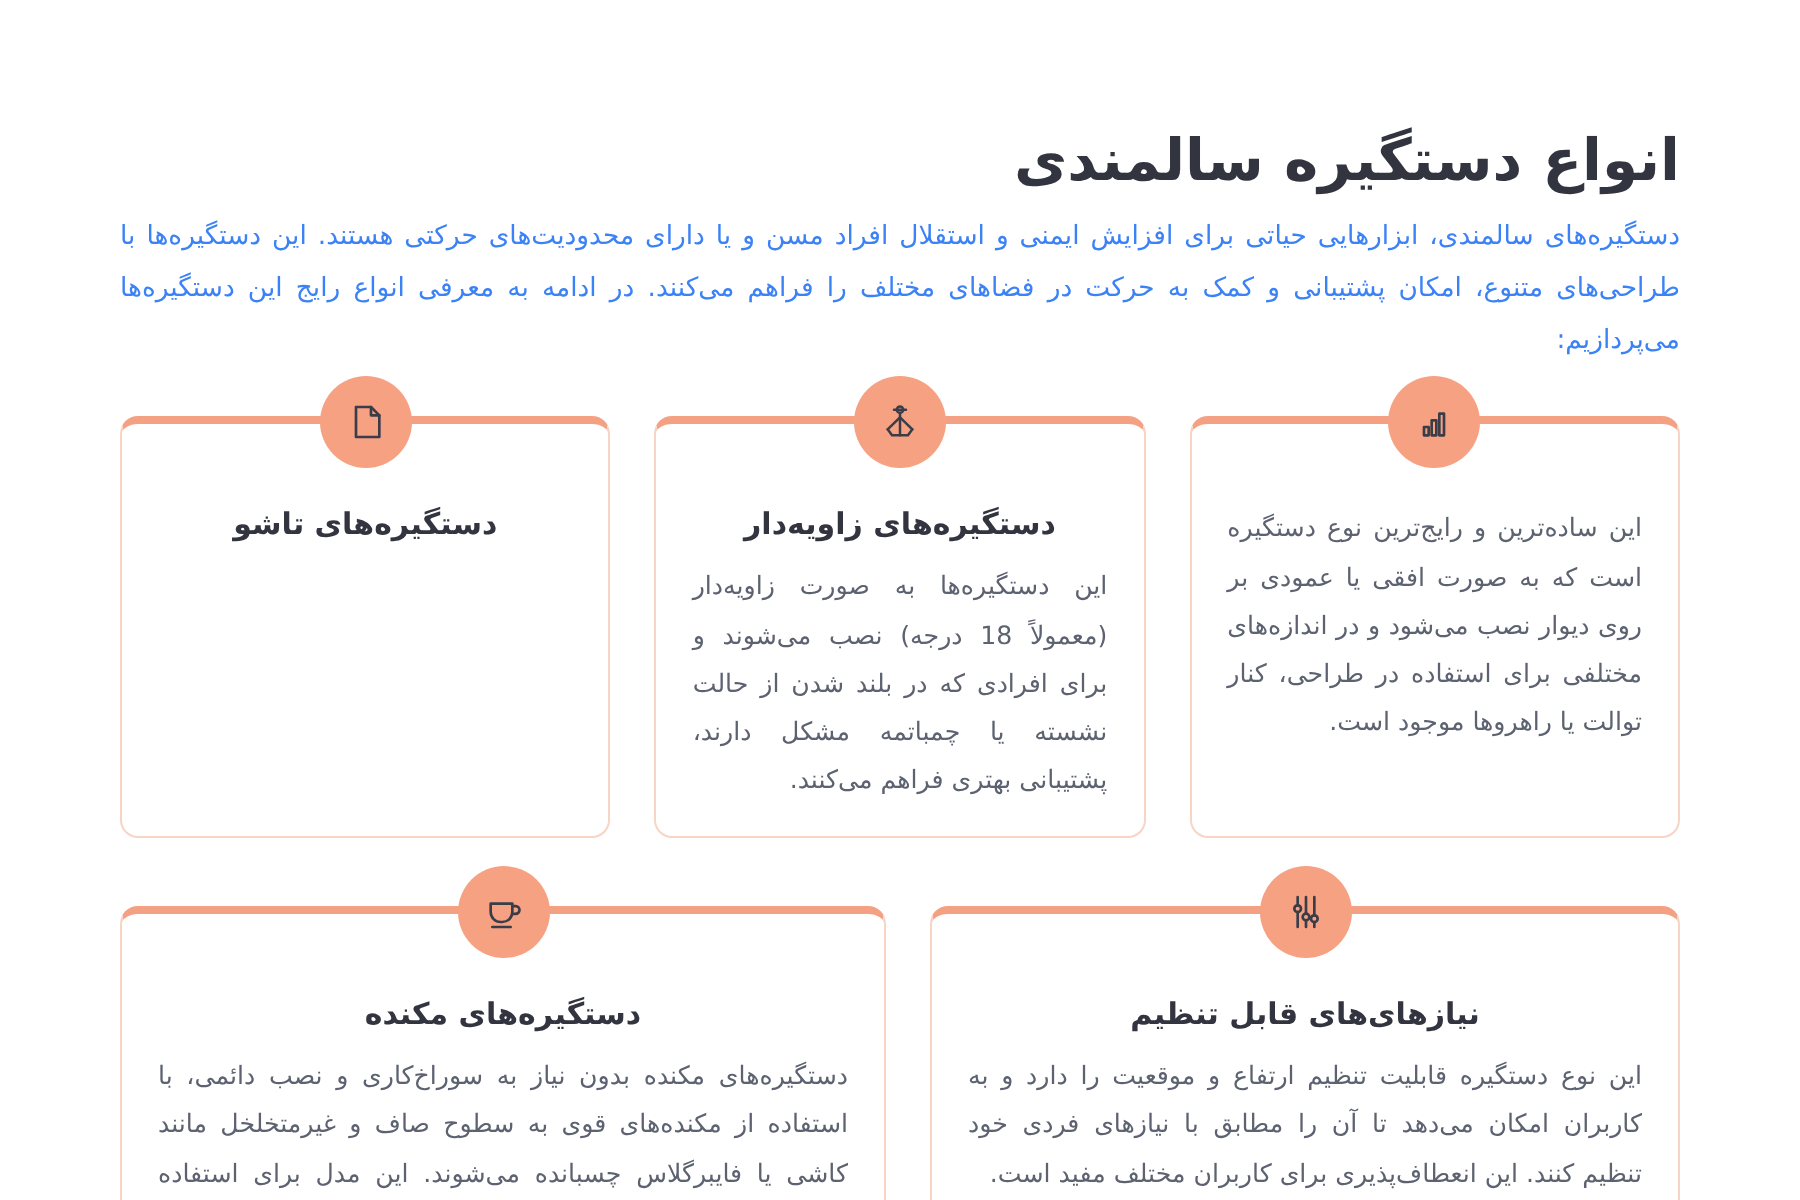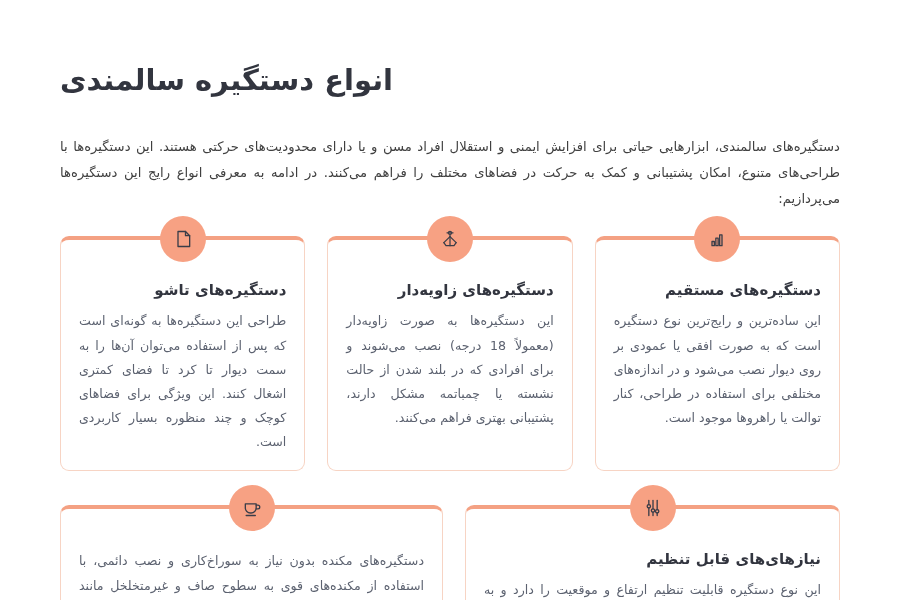--- a/index.html
+++ b/index.html
@@ -21,35 +21,35 @@
   .page {
     position: relative;
     width: 900px;
     height: 600px;
     padding: 0 60px;
   }
 
   
   .page-title {
     margin-top: 62px;
-    text-align: left;
+    text-align: right;
     font-size: 29px;
     font-weight: 700;
     color: #32353f;
     letter-spacing: 0;
     line-height: 1.25;
   }
 
   .intro {
-    margin-top: 36px;
+    margin-top: 8px;
     text-align: justify;
     text-align-last: right;
     font-size: 13.2px;
     line-height: 1.95;
-    color: #404040;
+    color: #3b82f6;
   }
 
   
   .row {
     display: flex;
     gap: 22px;
     margin-top: 25px;
   }
   .row.row-2 {
     margin-top: 34px;
@@ -82,21 +82,21 @@
     display: flex;
     align-items: center;
     justify-content: center;
     z-index: 2;
   }
   .card-icon svg {
     display: block;
   }
 
   .card-title {
-    text-align: right;
+    text-align: center;
     font-size: 15px;
     font-weight: 700;
     color: #32353f;
     line-height: 1.4;
     margin-bottom: 8px;
   }
 
   .card-text {
     text-align: justify;
     text-align-last: right;
@@ -121,21 +121,20 @@
   <div class="row row-1">
 
     <div class="card">
       <div class="card-icon">
         <svg width="20" height="20" viewBox="0 0 24 24" fill="none" stroke="#3a3d48" stroke-width="1.6" stroke-linecap="round" stroke-linejoin="round">
           <rect x="6" y="15" width="2.8" height="5"></rect>
           <rect x="10.6" y="11" width="2.8" height="9"></rect>
           <rect x="15.2" y="7" width="2.8" height="13"></rect>
         </svg>
       </div>
-      <div class="card-title">دستگیره‌های مستقیم</div>
       <div class="card-text">این ساده‌ترین و رایج‌ترین نوع دستگیره است که به صورت افقی یا عمودی بر روی دیوار نصب می‌شود و در اندازه‌های مختلفی برای استفاده در طراحی، کنار توالت یا راهروها موجود است.</div>
     </div>
 
     <div class="card">
       <div class="card-icon">
         <svg width="20" height="20" viewBox="0 0 24 24" fill="none" stroke="#3a3d48" stroke-width="1.5" stroke-linecap="round" stroke-linejoin="round">
           <circle cx="12" cy="4.6" r="1.9"></circle>
           <path d="M8.4 4.6h7.2"></path>
           <path d="M12 7v13"></path>
           <path d="M12 9.2 L4.6 16.4"></path>
@@ -148,21 +147,20 @@
     </div>
 
     <div class="card">
       <div class="card-icon">
         <svg width="20" height="20" viewBox="0 0 24 24" fill="none" stroke="#3a3d48" stroke-width="1.6" stroke-linecap="round" stroke-linejoin="round">
           <path d="M6 3h9l5 5v13H6z"></path>
           <path d="M15 3v5h5"></path>
         </svg>
       </div>
       <div class="card-title">دستگیره‌های تاشو</div>
-      <div class="card-text">طراحی این دستگیره‌ها به گونه‌ای است که پس از استفاده می‌توان آن‌ها را به سمت دیوار تا کرد تا فضای کمتری اشغال کنند. این ویژگی برای فضاهای کوچک و چند منظوره بسیار کاربردی است.</div>
     </div>
 
   </div>
 
   <div class="row row-2">
 
     <div class="card wide-right">
       <div class="card-icon">
         <svg width="20" height="20" viewBox="0 0 24 24" fill="none" stroke="#3a3d48" stroke-width="1.6" stroke-linecap="round" stroke-linejoin="round">
           <path d="M7 3v5"></path>
@@ -181,18 +179,19 @@
     </div>
 
     <div class="card wide-left">
       <div class="card-icon">
         <svg width="20" height="20" viewBox="0 0 24 24" fill="none" stroke="#3a3d48" stroke-width="1.6" stroke-linecap="round" stroke-linejoin="round">
           <path d="M4 7h13v5a6 6 0 0 1-6 6H10a6 6 0 0 1-6-6z"></path>
           <path d="M17 8.5h2a2.3 2.3 0 0 1 0 4.6h-2"></path>
           <path d="M5 21h11"></path>
         </svg>
       </div>
+      <div class="card-title">دستگیره‌های مکنده</div>
       <div class="card-text">دستگیره‌های مکنده بدون نیاز به سوراخ‌کاری و نصب دائمی، با استفاده از مکنده‌های قوی به سطوح صاف و غیرمتخلخل مانند کاشی یا فایبرگلاس چسبانده می‌شوند. این مدل برای استفاده موقت یا سفر مناسب است.</div>
     </div>
 
   </div>
 
 </div>
 
 </body></html>

